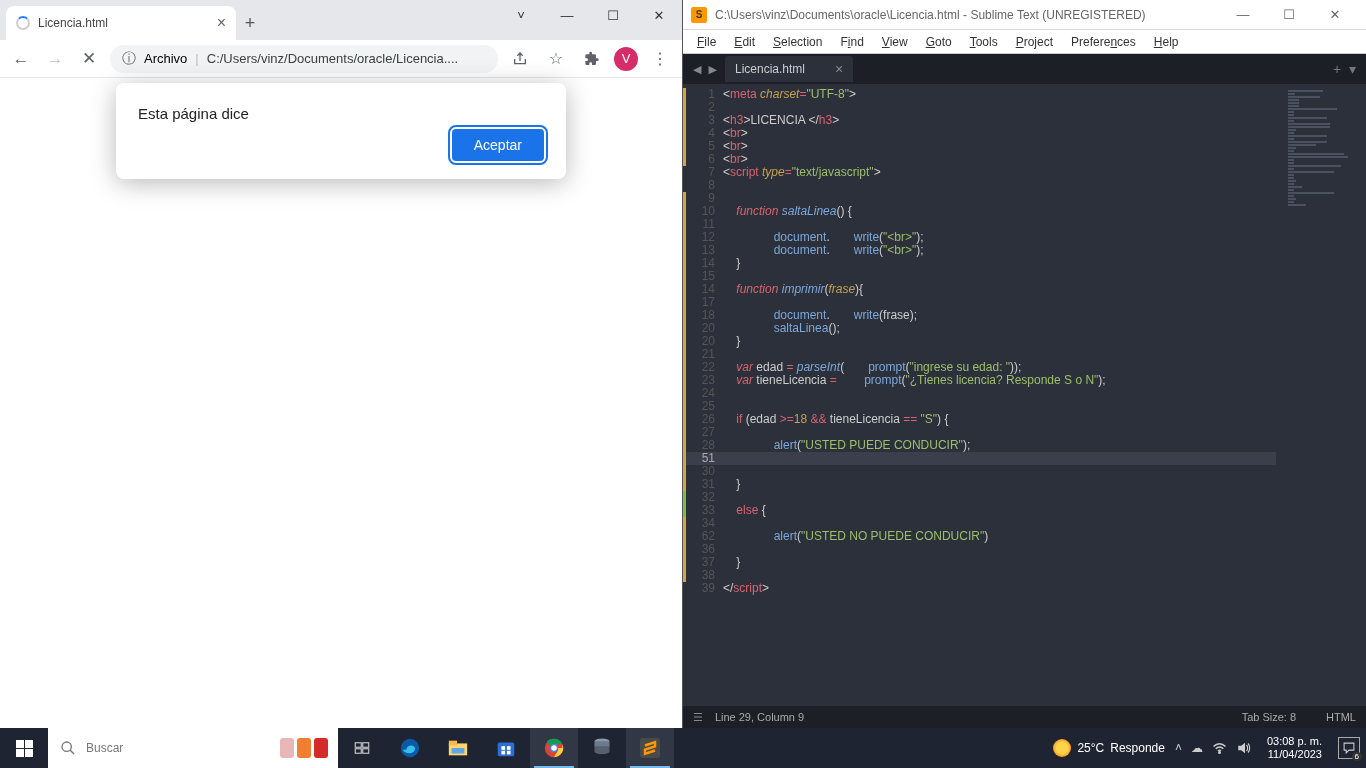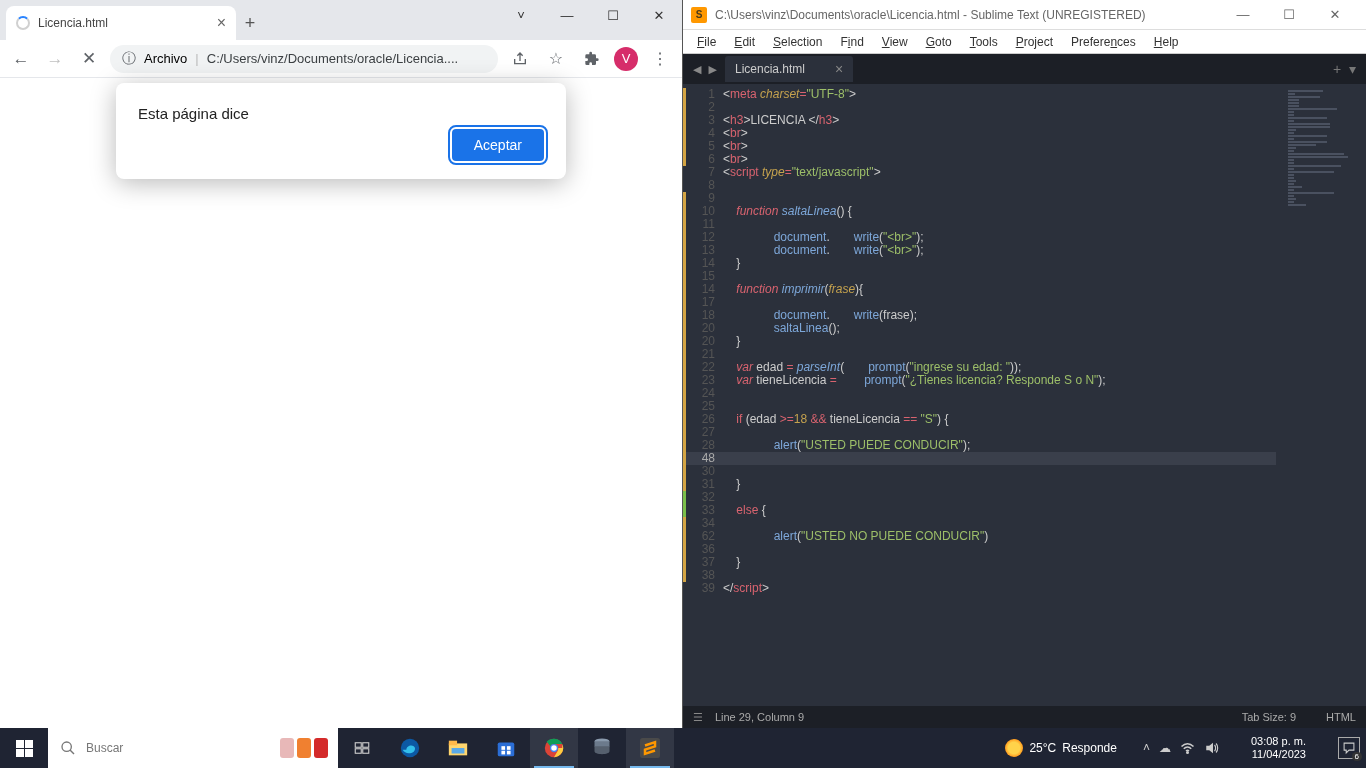--- a/index.html
+++ b/index.html
@@ -79,21 +79,21 @@
 .tb-start { width: 48px; height: 40px; display: flex; align-items: center; justify-content: center; }
 .win-logo { width: 17px; height: 17px; display: grid; grid-template-columns: 1fr 1fr; grid-template-rows: 1fr 1fr; gap: 1px; }
 .win-logo div { background: #fff; }
 .tb-search { width: 290px; height: 40px; background: #fff; display: flex; align-items: center; padding: 0 12px; color: #777; gap: 10px; position: relative; }
 .tb-search .luggage { position: absolute; right: 10px; display: flex; gap: 3px; }
 .luggage div { width: 14px; height: 20px; border-radius: 3px; }
 .tb-icons { display: flex; height: 40px; }
 .tb-icons .tbi { width: 48px; display: flex; align-items: center; justify-content: center; position: relative; }
 .tb-icons .tbi.active { background: #323745; }
 .tb-icons .tbi.active::after { content: ""; position: absolute; bottom: 0; left: 4px; right: 4px; height: 2px; background: #76b9ed; }
-.tb-right { margin-left: auto; display: flex; align-items: center; height: 40px; gap: 26px; padding-right: 6px; }
+.tb-right { margin-left: auto; display: flex; align-items: center; height: 40px; gap: 10px; padding-right: 6px; }
 .tb-weather { display: flex; align-items: center; gap: 6px; }
 .tb-sun { width: 18px; height: 18px; background: radial-gradient(circle, #ffd34a 45%, #ff9a1e 70%); border-radius: 50%; }
 .tb-tray { display: flex; align-items: center; gap: 9px; color: #ccc; font-size: 12px; }
 .tb-clock { text-align: right; font-size: 11px; line-height: 13px; padding: 0 6px; }
 .tb-notif { width: 22px; height: 22px; border: 1px solid #aaa; position: relative; display: flex; align-items: center; justify-content: center; }
 
 svg { display: block; }
 </style>
 </head>
 <body>
@@ -208,21 +208,21 @@
         <div>20</div>
         <div>20</div>
         <div>21</div>
         <div>22</div>
         <div>23</div>
         <div>24</div>
         <div>25</div>
         <div>26</div>
         <div>27</div>
         <div>28</div>
-        <div class="hl">48</div>
+        <div class="hl">51</div>
         <div>30</div>
         <div>31</div>
         <div>32</div>
         <div>33</div>
         <div>34</div>
         <div>62</div>
         <div>36</div>
         <div>37</div>
         <div>38</div>
         <div>39</div>
@@ -269,21 +269,21 @@
         <div class="mmline" style="width:12%"></div>
           <div class="mmline" style="width:8%"></div>
         <div class="mmline" style="width:25%"></div>
       </div>
     </div>
   </div>
   <div class="st-status">
     <span class="hamb">☰</span>
     <span>Line 29, Column 9</span>
     <span class="mid"></span>
-    <span>Tab Size: 9</span>
+    <span>Tab Size: 8</span>
     <span style="width:30px"></span>
     <span>HTML</span>
   </div>
 </div>
 
 <div class="taskbar">
   <div class="tb-start">
     <div class="win-logo">
         <div></div>
         <div></div>

